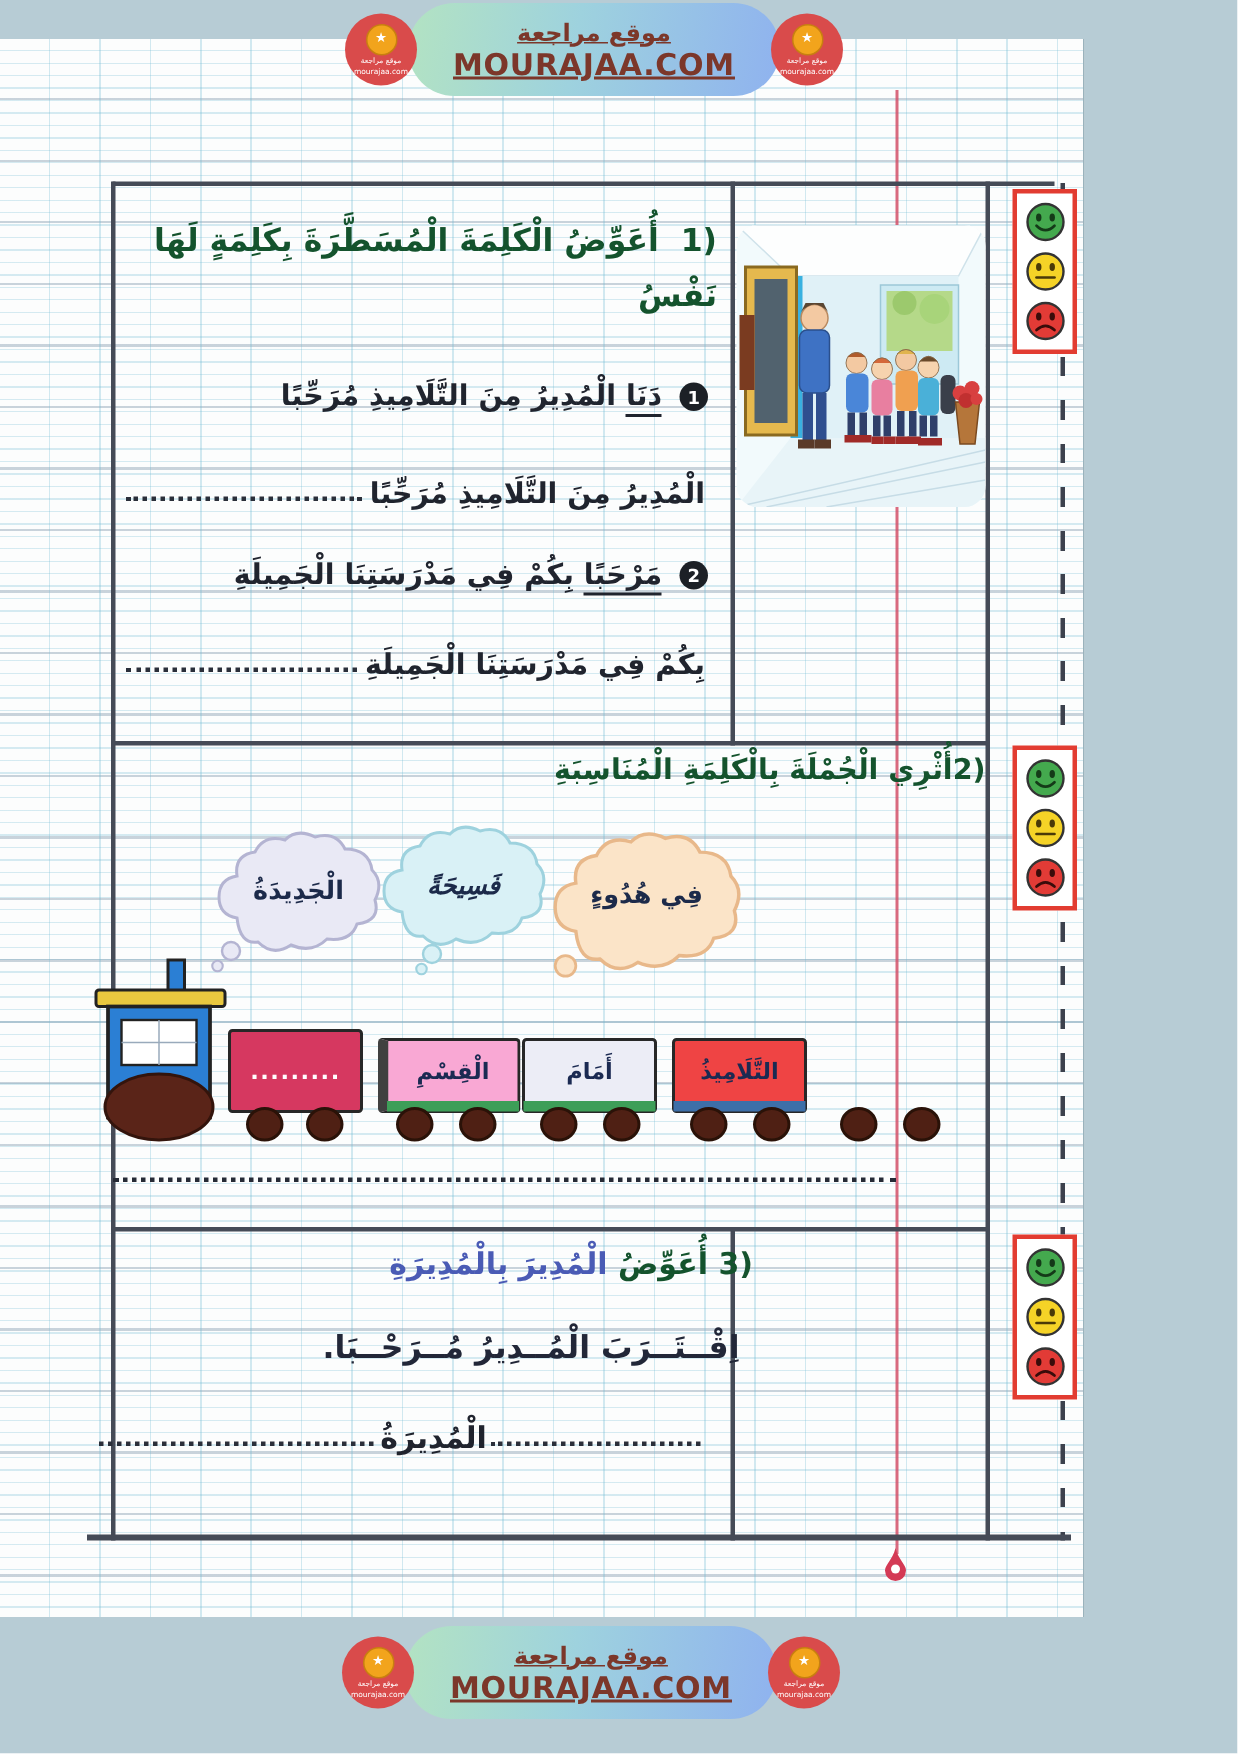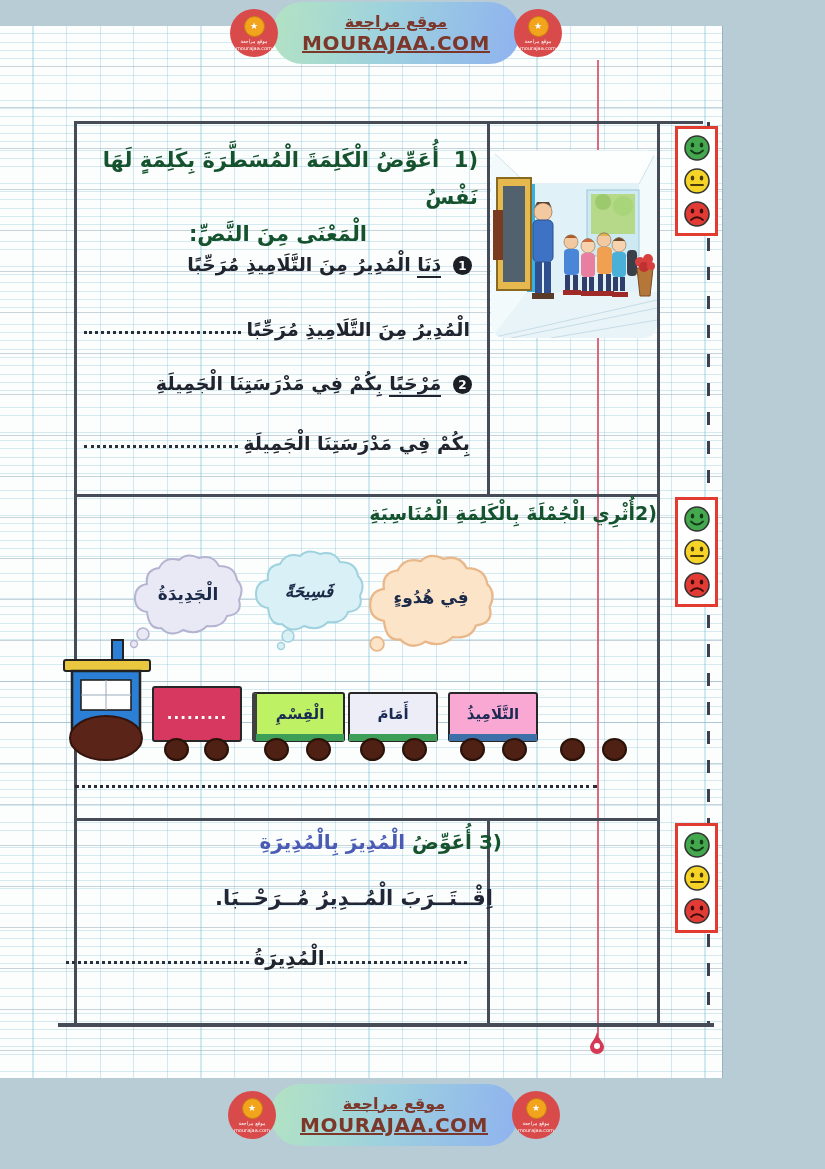--- a/index.html
+++ b/index.html
@@ -100,21 +100,20 @@
   <div class="fl" style="left:657px;top:121px;width:3px;height:906px;"></div>
   <div class="fl" style="left:487px;top:121px;width:3px;height:376px;"></div>
   <div class="fl" style="left:487px;top:819px;width:3px;height:208px;"></div>
   <div class="fl" style="left:75px;top:494px;width:585px;height:3px;"></div>
   <div class="fl" style="left:75px;top:818px;width:585px;height:3px;"></div>
   <div class="fl" style="left:58px;top:1023px;width:656px;height:4px;"></div>
 
   <div class="abs rtl red-head" style="left:78px;top:142px;width:400px;font-size:21px;line-height:37px;">
     <span class="num">1)</span>&nbsp;
     <span>أُعَوِّضُ الْكَلِمَةَ الْمُسَطَّرَةَ بِكَلِمَةٍ لَهَا نَفْسُ</span>
-    <div style="text-align:center;">الْمَعْنَى مِنَ النَّصِّ:</div>
   </div>
 
   <div class="abs rtl sent" style="left:82px;top:247px;width:390px;">
     <span class="badge">1</span>
     <span class="uw">دَنَا</span>
     <span>الْمُدِيرُ مِنَ التَّلَامِيذِ مُرَحِّبًا</span>
   </div>
 
   <div class="abs ansrow" style="left:82px;top:318px;width:388px;">
     <span class="dots"></span>
@@ -260,21 +259,21 @@
         <ellipse cx="9.5" cy="11" rx="1.8" ry="2.6" fill="#3a0c0a"></ellipse>
         <ellipse cx="18.5" cy="11" rx="1.8" ry="2.6" fill="#3a0c0a"></ellipse>
         <path d="M8 20 Q14 14.5 20 20" fill="none" stroke="#3a0c0a" stroke-width="1.8" stroke-linecap="round"></path>
       </svg>
   </div>
 
   <div class="abs rtl red-head" style="left:330px;top:502px;width:327px;font-size:19px;">
     <span class="num">2)</span><span>أُثْرِي الْجُمْلَةَ بِالْكَلِمَةِ الْمُنَاسِبَةِ</span>
   </div>
 
-  <div class="cloud" style="left:127px;top:552px;width:122px;height:100px;">
+  <div class="cloud" style="left:138px;top:552px;width:122px;height:100px;">
     <svg width="122" height="100" viewBox="0 0 122 100">
       <path d="M20,60 Q8,58 8,46 Q8,34 20,32 Q18,18 32,16 Q38,4 52,8 Q60,0 72,6 Q86,2 92,14 Q108,14 110,28 Q118,36 112,48 Q116,62 100,64 Q96,76 80,74 Q70,84 56,78 Q44,86 34,76 Q22,78 20,60 Z" fill="#e9e9f5" stroke="#b4b4d2" stroke-width="2"></path>
       <circle cx="16" cy="82" r="6" fill="#e9e9f5" stroke="#b4b4d2" stroke-width="1.6"></circle>
       <circle cx="7" cy="92" r="3.5" fill="#e9e9f5" stroke="#b4b4d2" stroke-width="1.4"></circle>
     </svg>
     <div class="cword">الْجَدِيدَةُ</div>
   </div>
   <div class="cloud" style="left:248px;top:548px;width:122px;height:104px;font-style:italic;">
     <svg width="122" height="104" viewBox="0 0 122 104">
       <path d="M20,60 Q8,58 8,46 Q8,34 20,32 Q18,18 32,16 Q38,4 52,8 Q60,0 72,6 Q86,2 92,14 Q108,14 110,28 Q118,36 112,48 Q116,62 100,64 Q96,76 80,74 Q70,84 56,78 Q44,86 34,76 Q22,78 20,60 Z" fill="#d9f1f6" stroke="#9ed2de" stroke-width="2"></path>
@@ -300,35 +299,35 @@
       <line x1="50" y1="52" x2="50" y2="82" stroke="#9ab" stroke-width="1"></line>
       <line x1="25" y1="67" x2="75" y2="67" stroke="#9ab" stroke-width="1"></line>
       <ellipse cx="50" cy="110" rx="36" ry="22" fill="#5a2418" stroke="#33140c" stroke-width="2"></ellipse>
     </svg>
     <div class="tender">
       <span class="clabel">.........</span>
     </div>
     <div class="wheel" style="left:104px;"></div>
     <div class="wheel" style="left:144px;"></div>
 
-    <div class="car" style="left:192px;background:#bef264;border-left:5px solid #404040;">
+    <div class="car" style="left:192px;background:#f9a8d4;border-left:7px solid #404040;">
       <div class="base" style="background:#3d9e58;"></div>
       <span class="clabel">الْقِسْمِ</span>
     </div>
     <div class="wheel" style="left:204px;"></div>
     <div class="wheel" style="left:246px;"></div>
 
     <div class="car" style="left:288px;background:#ecedf6;">
       <div class="base" style="background:#3d9e58;"></div>
       <span class="clabel">أَمَامَ</span>
     </div>
     <div class="wheel" style="left:300px;"></div>
     <div class="wheel" style="left:342px;"></div>
 
-    <div class="car" style="left:388px;background:#f9a8d4;">
+    <div class="car" style="left:388px;background:#ef4444;">
       <div class="base" style="background:#3d6fa8;"></div>
       <span class="clabel">التَّلَامِيذُ</span>
     </div>
     <div class="wheel" style="left:400px;"></div>
     <div class="wheel" style="left:442px;"></div>
 
     <div class="wheel" style="left:500px;"></div>
     <div class="wheel" style="left:542px;"></div>
   </div>
 

